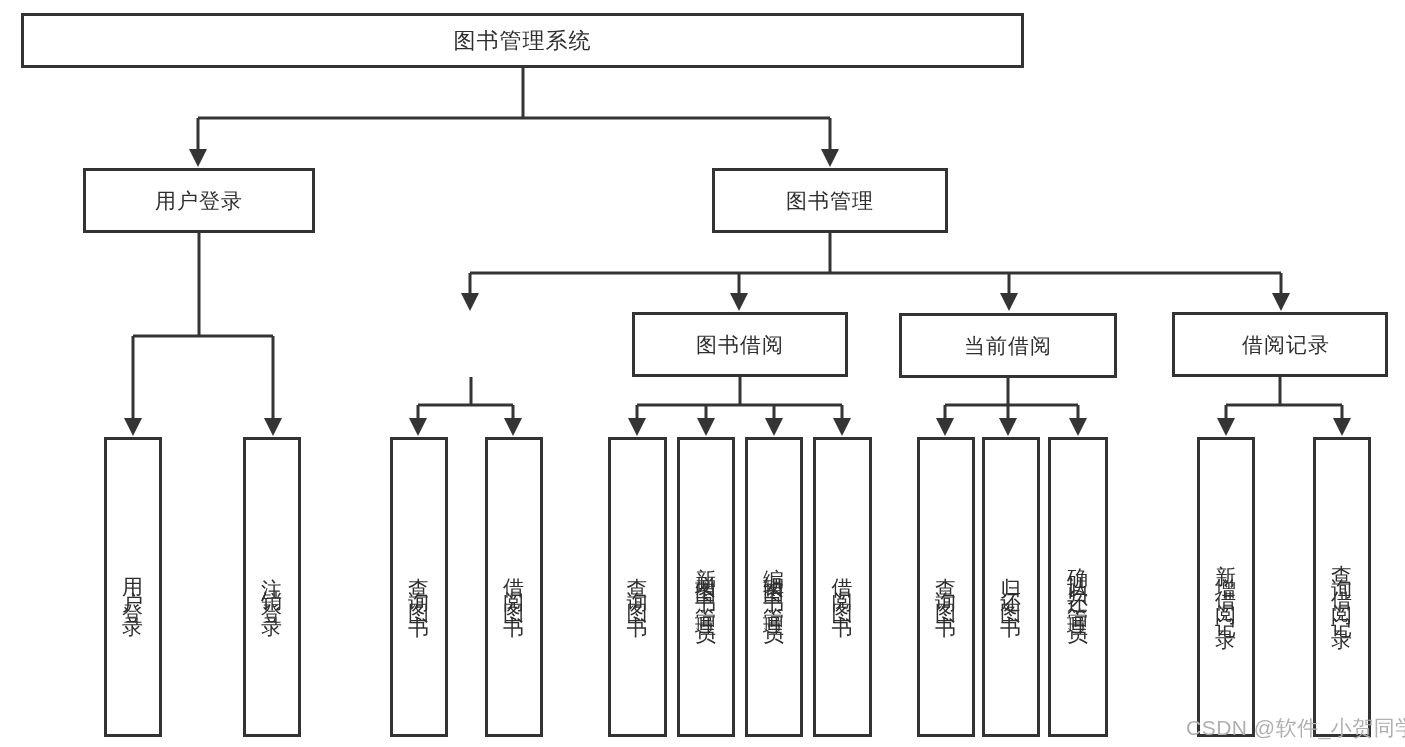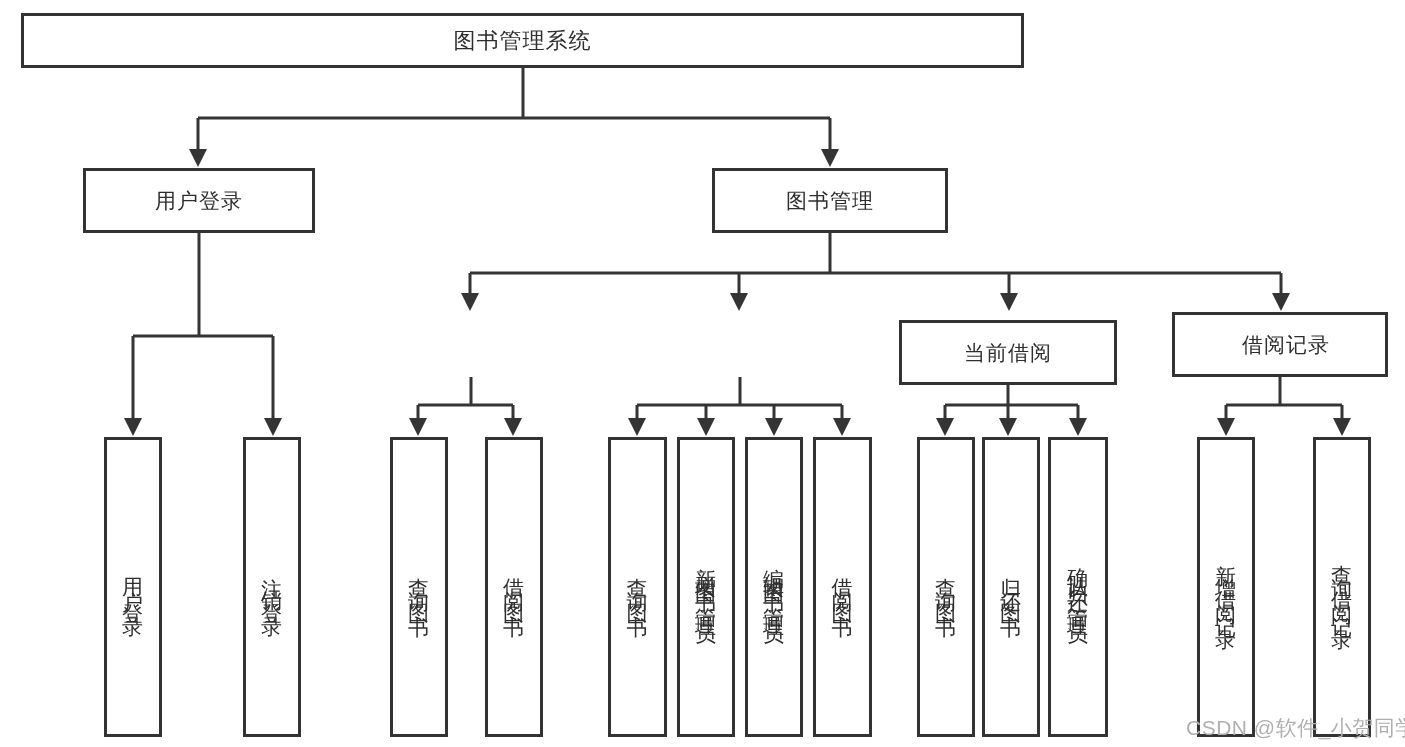--- a/index.html
+++ b/index.html
@@ -80,21 +80,24 @@
     <span class="lbl">图书管理系统</span>
   </div>
 
   <div class="box" style="left:83px;top:168px;width:232px;height:65px;">
     <span class="lbl">用户登录</span>
   </div>
   <div class="box" style="left:712px;top:168px;width:236px;height:65px;font-family:Liberation Serif, serif;">
     <span class="lbl">图书管理</span>
   </div>
 
-  <div class="box" style="left:899px;top:320px;width:218px;height:65px;">
+  <div class="box" style="left:632px;top:312px;width:216px;height:65px;">
+    <span class="lbl">图书借阅</span>
+  </div>
+  <div class="box" style="left:899px;top:313px;width:218px;height:65px;">
     <span class="lbl">当前借阅</span>
   </div>
   <div class="box" style="left:1172px;top:312px;width:216px;height:65px;padding-left:12px;">
     <span class="lbl">借阅记录</span>
   </div>
 
   <div class="box vbox" style="left:104px;">
     <span class="vtext">用户登录</span>
   </div>
   <div class="box vbox" style="left:243px;">

